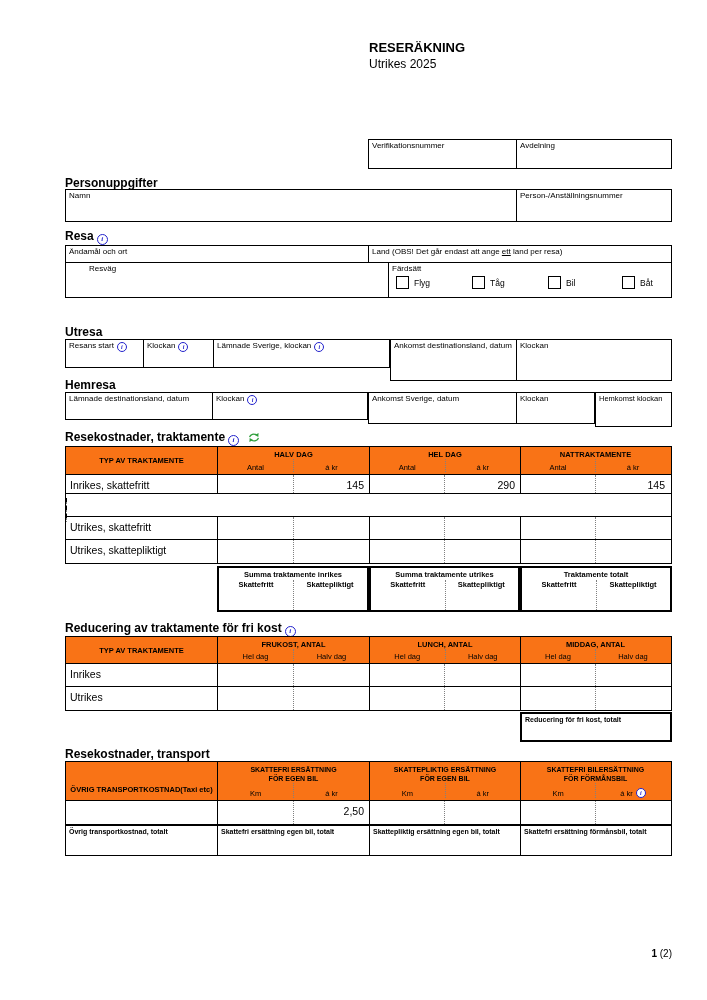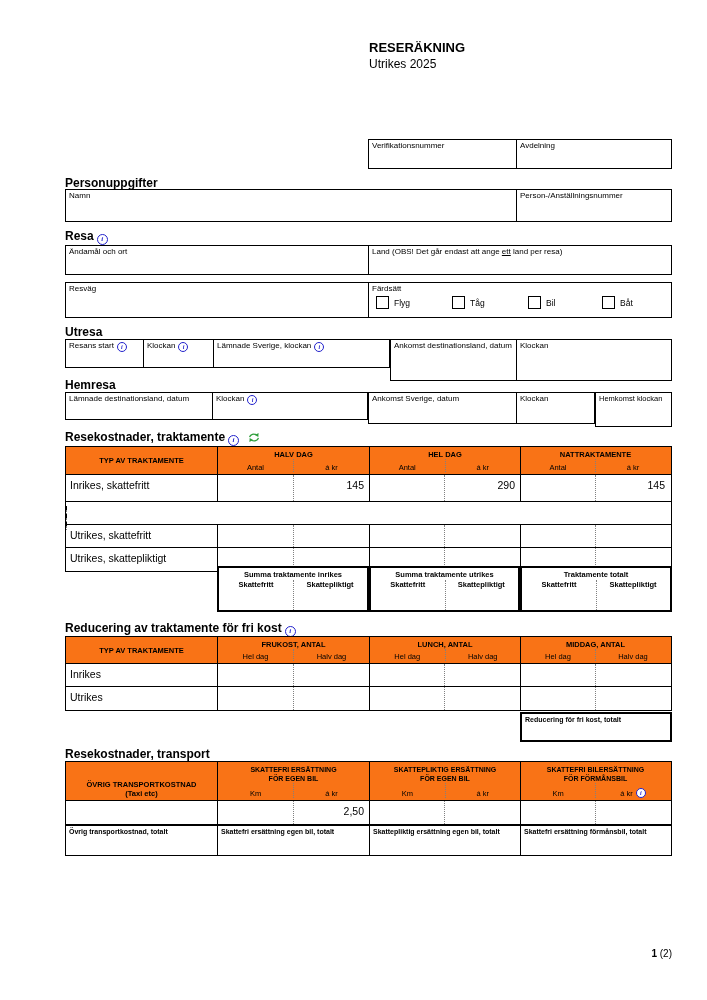--- a/index.html
+++ b/index.html
@@ -78,21 +78,21 @@
 
   <div class="abs sec-h" style="left:65px;top:229px;">
     <span>Resa</span><span class="info"></span>
   </div>
   <div class="abs fieldbox" style="left:65px;top:245px;width:607px;height:30px;">
     <div class="fcell" style="width:303px;"><span>Ändamål och ort</span></div>
     <div class="fcell" style="width:304px;">
       <span><span>Land (OBS! Det går endast att ange </span><span class="u">ett</span><span> land per resa)</span></span>
     </div>
   </div>
-  <div class="abs fieldbox" style="left:65px;top:282px;width:607px;height:36px;">
+  <div class="abs fieldbox" style="left:65px;top:262px;width:607px;height:36px;padding-left:20px;">
     <div class="fcell" style="width:303px;"><span>Resväg</span></div>
     <div class="fcell" style="width:304px;position:relative;">
       <span>Färdsätt</span>
       <span class="abs" style="left:7px;top:13px;"><span class="cb"></span><span class="cb-label">Flyg</span></span>
       <span class="abs" style="left:83px;top:13px;"><span class="cb"></span><span class="cb-label">Tåg</span></span>
       <span class="abs" style="left:159px;top:13px;"><span class="cb"></span><span class="cb-label">Bil</span></span>
       <span class="abs" style="left:233px;top:13px;"><span class="cb"></span><span class="cb-label">Båt</span></span>
     </div>
   </div>
 
@@ -146,21 +146,21 @@
           </div>
       </div>
       <div class="tc grp bl" style="width:150px;">
         <div class="gtitle">NATTRAKTAMENTE</div>
         <div class="gsub">
             <span class="half">Antal</span>
             <span class="half bldot">á kr</span>
           </div>
       </div>
     </div>
-    <div class="trow" style="height:27px;">
+    <div class="trow" style="height:19px;">
       <div class="tc rowlab" style="width:151px;">Inrikes, skattefritt</div>
       <div class="tc val bl" style="width:76px;"></div>
       <div class="tc val bldot" style="width:76px;">145</div>
       <div class="tc val bl" style="width:75px;"></div>
       <div class="tc val bldot" style="width:76px;">290</div>
       <div class="tc val bl" style="width:75px;"></div>
       <div class="tc val bldot" style="width:75px;">145</div>
     </div>
     <div class="trow" style="height:23px;flex-direction:column;">
       <div class="tc rowlab" style="width:151px;">Inrikes, skattepliktigt</div>
@@ -263,21 +263,21 @@
       <div class="tc val bldot" style="width:75px;"></div>
     </div>
   </div>
   <div class="abs totbox" style="left:520px;top:712px;width:152px;height:30px;">
     <span>Reducering för fri kost, totalt</span>
   </div>
 
   <div class="abs sec-h" style="left:65px;top:747px;text-align:center;">Resekostnader, transport</div>
   <div class="abs tbl" style="left:65px;top:761px;width:607px;">
     <div class="trow thead" style="height:39px;">
-      <div class="tc hlab" style="width:151px;flex-direction:column;margin-top:16px;">
+      <div class="tc hlab" style="width:151px;flex-direction:row;margin-top:16px;">
         <span>ÖVRIG TRANSPORTKOSTNAD</span>
         <span>(Taxi etc)</span>
       </div>
       <div class="tc grp bl" style="width:152px;">
         <div class="gtitle" style="font-size:7px;">SKATTEFRI ERSÄTTNING</div>
         <div class="gtitle" style="padding-top:0;font-size:7px;">FÖR EGEN BIL</div>
         <div class="gsub">
             <span class="half">Km</span>
             <span class="half bldot">á kr</span>
           </div>

